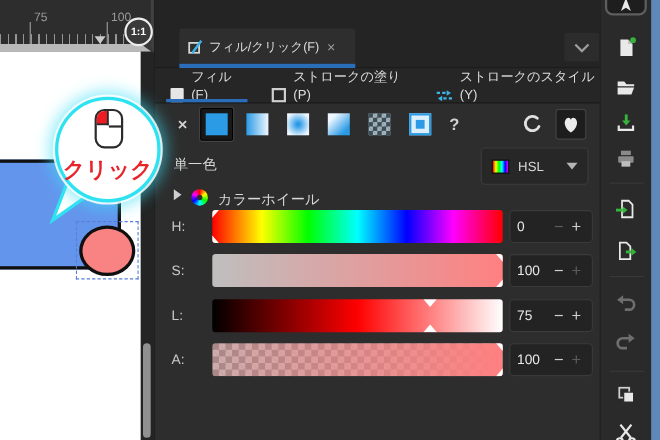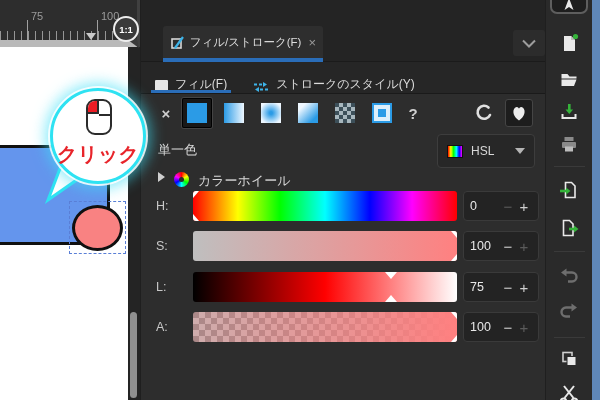--- a/index.html
+++ b/index.html
@@ -172,36 +172,40 @@
   </div>
 
   <div class="panel">
     <div class="hdr">
       <div class="tab">
         <svg width="15" height="15">
           <rect x="2" y="4" width="9" height="9" fill="none" stroke="#d8d8d8" stroke-width="1.6"></rect>
           <path d="M13 2 L5 13" stroke="#3db3e8" stroke-width="2.2"></path>
           <path d="M4 14 l1.5 -3 1.5 1.5 Z" fill="#3db3e8"></path>
         </svg>
-        <span>フィル/ストローク(F)</span>
+        <span>フィル/クリック(F)</span>
         <span class="tab-close">×</span>
       </div>
       <div class="tab-underline"></div>
       <div class="dock-chevron">
         <svg width="16" height="9">
           <path d="M2 1.5 L8 7.5 L14 1.5" stroke="#9d9d9d" stroke-width="2" fill="none"></path>
         </svg>
       </div>
     </div>
 
     <div class="subtabs">
       <div class="subtab">
         <span class="ic-fill-sq"></span>
         <span>フィル(F)</span>
         <div class="active-line"></div>
+      </div>
+      <div class="subtab">
+        <span class="ic-stroke-sq"></span>
+        <span>ストロークの塗り(P)</span>
       </div>
       <div class="subtab">
         <svg width="16" height="12">
           <path d="M1 3.5 h9" stroke="#3db3e8" stroke-width="2" stroke-dasharray="3 2"></path>
           <path d="M10 1 L14 3.5 L10 6 Z" fill="#3db3e8"></path>
           <path d="M15 8.5 h-9" stroke="#3db3e8" stroke-width="2" stroke-dasharray="3 2"></path>
           <path d="M6 6 L2 8.5 L6 11 Z" fill="#3db3e8"></path>
         </svg>
         <span>ストロークのスタイル(Y)</span>
       </div>

